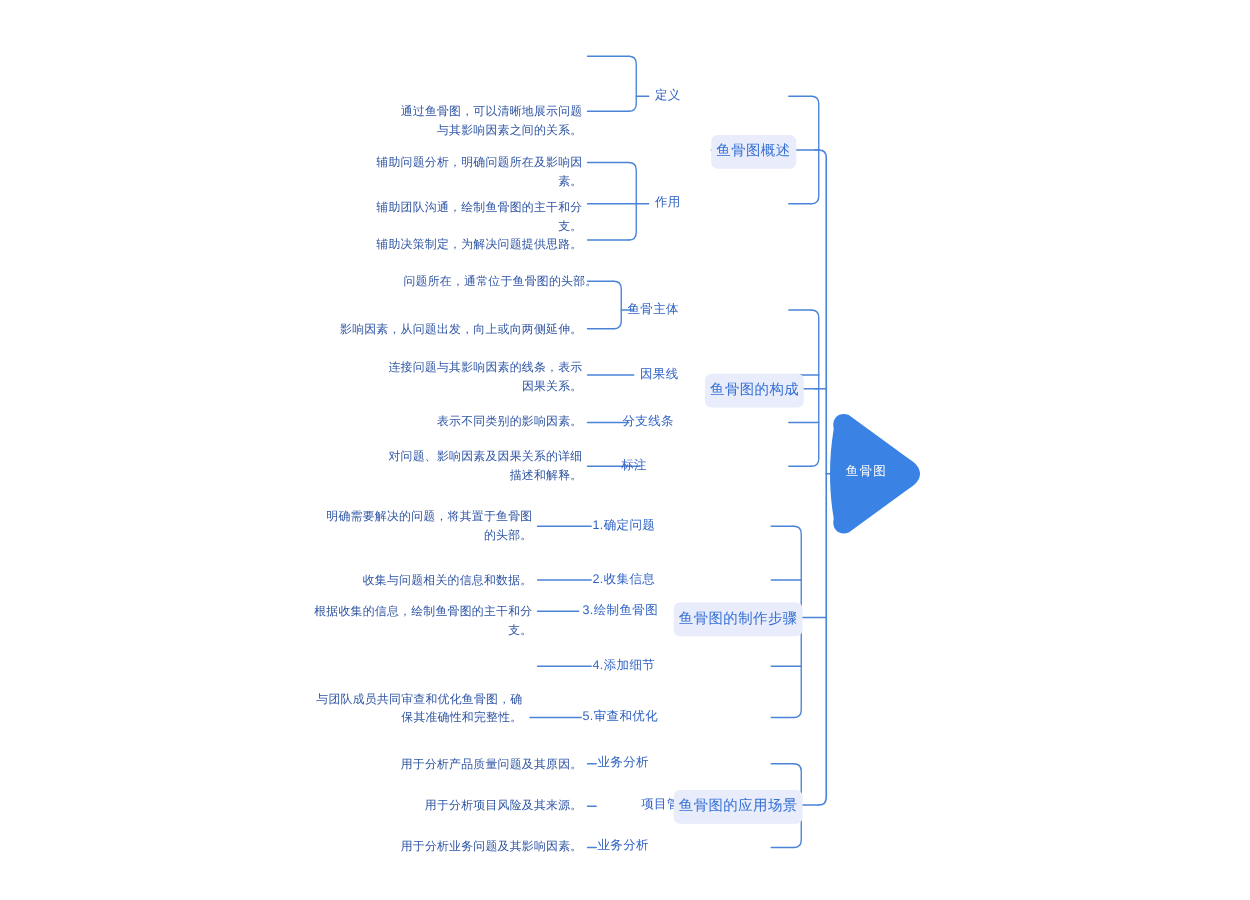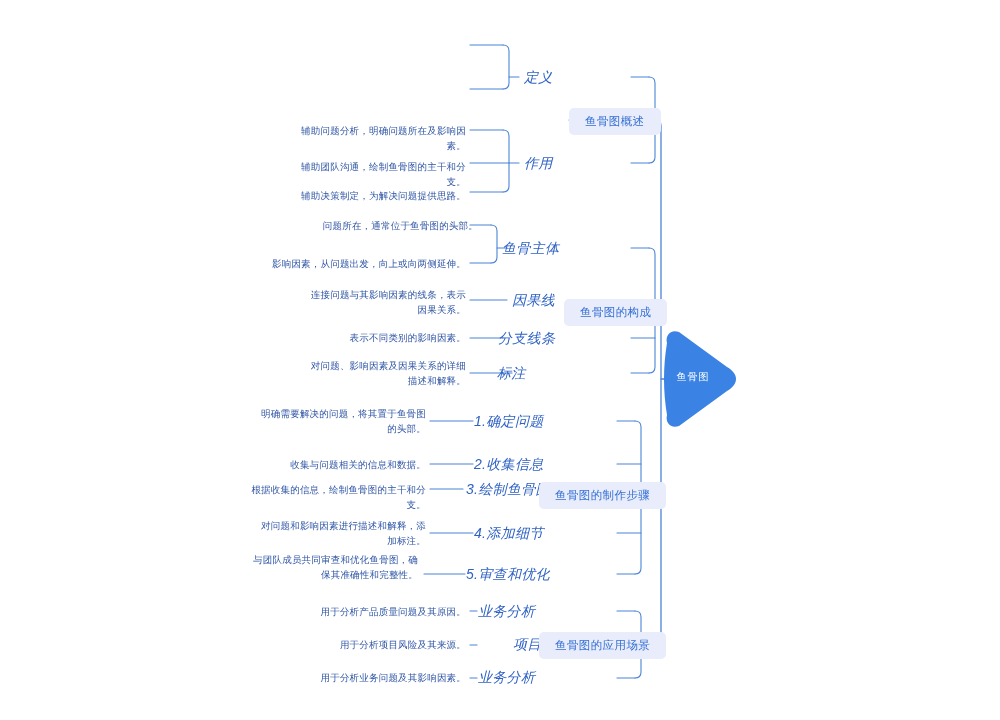--- a/index.html
+++ b/index.html
@@ -36,36 +36,35 @@
   .leaf {
     font-size: 9.5px;
     line-height: 15px;
     color: #2f55a4;
     letter-spacing: 0.2px;
     text-align: right;
     white-space: normal;
   }
   
   .sublabel {
-    font-size: 14px;
+    font-size: 10px;
     line-height: 14px;
     color: #2f62c4;
     letter-spacing: 0.3px;
     white-space: nowrap;
-    font-style: italic;
   }
   
   .branch {
     background: #e8ecfb;
     color: #3570d4;
     font-size: 11.5px;
     line-height: 15px;
     letter-spacing: 0.4px;
     border-radius: 5px;
-    padding: 6px 16px;
+    padding: 6px 4px;
     white-space: nowrap;
     box-shadow: 0 0 0 0 rgba(0,0,0,0);
   }
   
   #root-node {
     position: absolute;
     left: 661px;
     top: 329px;
     width: 80px;
     height: 100px;
@@ -141,38 +140,38 @@
       <path d="M 473,421 L 430,421" stroke="#4a84d8" stroke-width="1.1" fill="none" stroke-linecap="round"></path>
       <path d="M 473,464 L 430,464" stroke="#4a84d8" stroke-width="1.1" fill="none" stroke-linecap="round"></path>
       <path d="M 463,489 L 430,489" stroke="#4a84d8" stroke-width="1.1" fill="none" stroke-linecap="round"></path>
       <path d="M 473,533 L 430,533" stroke="#4a84d8" stroke-width="1.1" fill="none" stroke-linecap="round"></path>
       <path d="M 465,574 L 424,574" stroke="#4a84d8" stroke-width="1.1" fill="none" stroke-linecap="round"></path>
       <path d="M 477,611 L 470,611" stroke="#4a84d8" stroke-width="1.1" fill="none" stroke-linecap="round"></path>
       <path d="M 477,645 L 470,645" stroke="#4a84d8" stroke-width="1.1" fill="none" stroke-linecap="round"></path>
       <path d="M 477,678 L 470,678" stroke="#4a84d8" stroke-width="1.1" fill="none" stroke-linecap="round"></path>
     </svg>
 
+  <div class="node leaf" style="left:318px;top:82px;width:148px;">通过鱼骨图，可以清晰地展示问题与其影响因素之间的关系。</div>
 
   <div class="node leaf" style="left:286px;top:123px;width:180px;">辅助问题分析，明确问题所在及影响因素。</div>
   <div class="node leaf" style="left:286px;top:159px;width:180px;">辅助团队沟通，绘制鱼骨图的主干和分支。</div>
   <div class="node leaf" style="left:286px;top:188px;width:180px;">辅助决策制定，为解决问题提供思路。</div>
 
   <div class="node leaf" style="left:298px;top:218px;width:180px;">问题所在，通常位于鱼骨图的头部。</div>
   <div class="node leaf" style="left:266px;top:256px;width:200px;">影响因素，从问题出发，向上或向两侧延伸。</div>
 
   <div class="node leaf" style="left:308px;top:287px;width:158px;">连接问题与其影响因素的线条，表示因果关系。</div>
 
   <div class="node leaf" style="left:306px;top:330px;width:160px;">表示不同类别的影响因素。</div>
 
   <div class="node leaf" style="left:306px;top:358px;width:160px;">对问题、影响因素及因果关系的详细描述和解释。</div>
 
   <div class="node leaf" style="left:258px;top:406px;width:168px;">明确需要解决的问题，将其置于鱼骨图的头部。</div>
   <div class="node leaf" style="left:258px;top:457px;width:168px;">收集与问题相关的信息和数据。</div>
   <div class="node leaf" style="left:248px;top:482px;width:178px;">根据收集的信息，绘制鱼骨图的主干和分支。</div>
-  <div class="node leaf" style="left:252px;top:518px;width:174px;">对问题和影响因素进行描述和解释，添加标注。</div>
   <div class="node leaf" style="left:248px;top:552px;width:170px;">与团队成员共同审查和优化鱼骨图，确保其准确性和完整性。</div>
 
   <div class="node leaf" style="left:300px;top:604px;width:166px;">用于分析产品质量问题及其原因。</div>
   <div class="node leaf" style="left:300px;top:637px;width:166px;">用于分析项目风险及其来源。</div>
   <div class="node leaf" style="left:300px;top:670px;width:166px;">用于分析业务问题及其影响因素。</div>
 
   <div class="node sublabel" style="left:524px;top:70px;">定义</div>
   <div class="node sublabel" style="left:524px;top:156px;">作用</div>
 
   <div class="node sublabel" style="left:502px;top:241px;">鱼骨主体</div>

